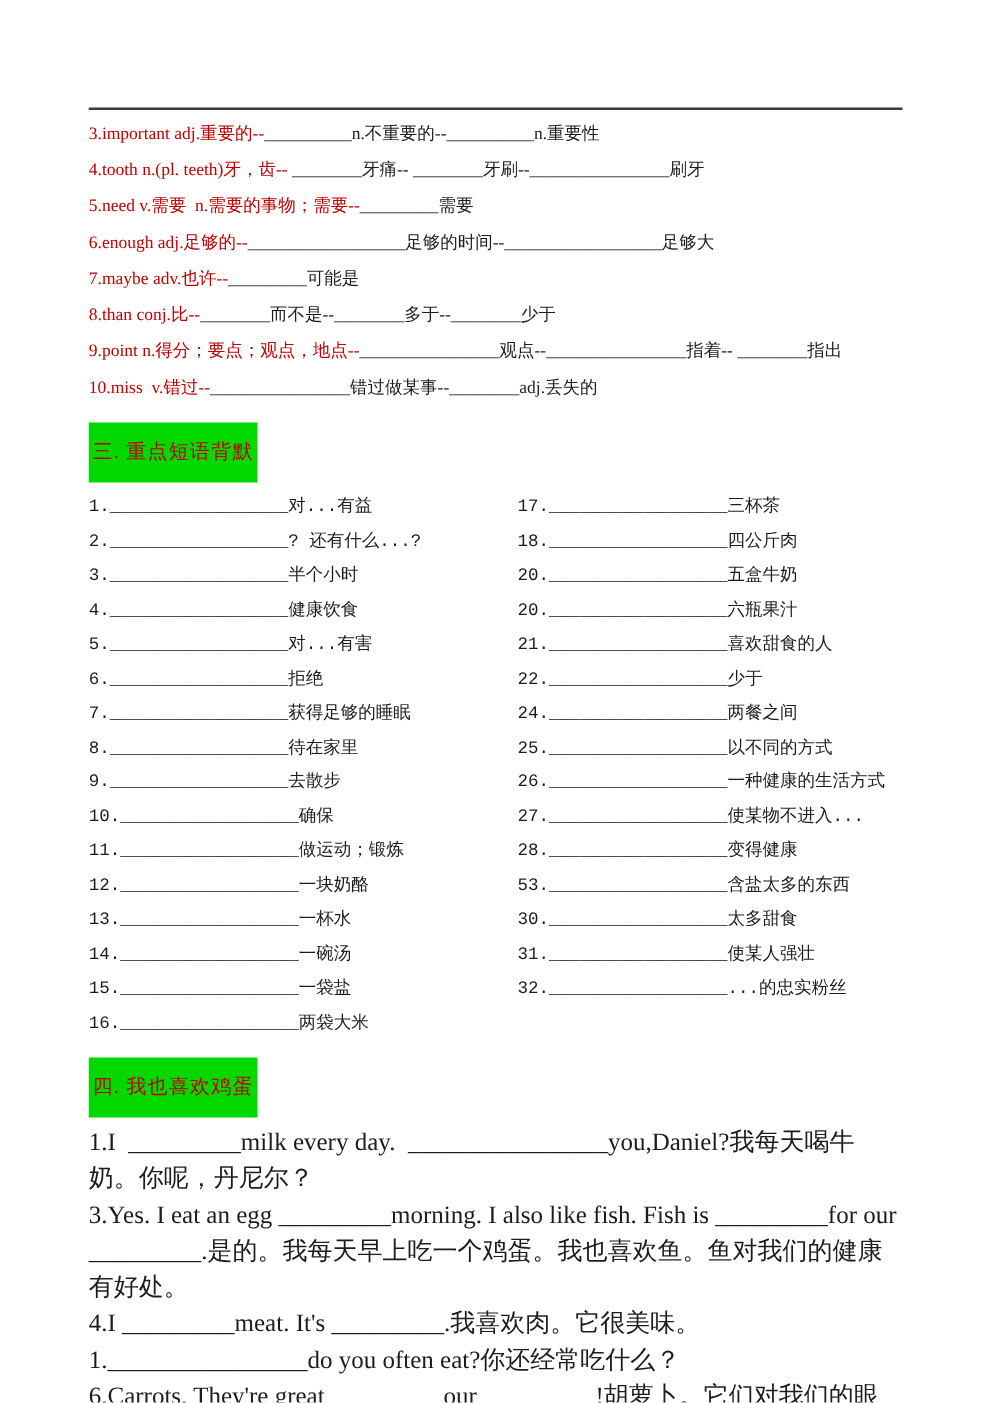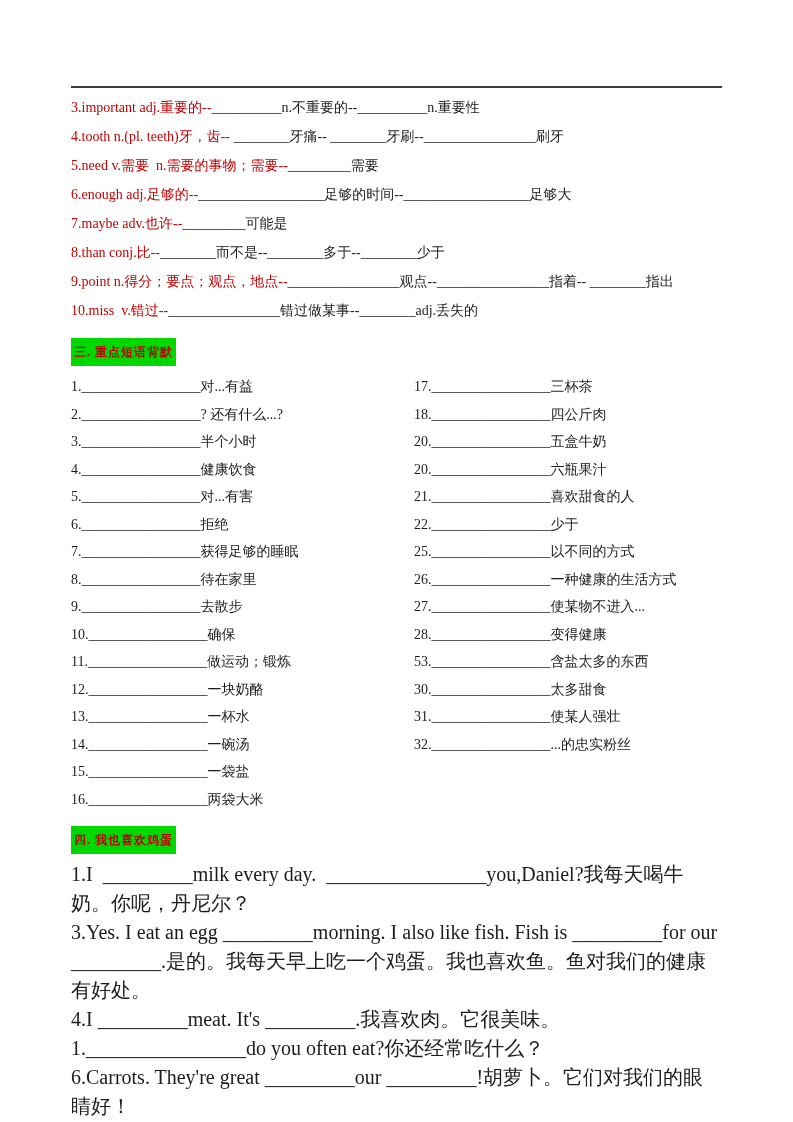--- a/index.html
+++ b/index.html
@@ -22,34 +22,34 @@
     height:2px;background:var(--rule);margin-bottom:5px;
   }
   .vocab p{
     margin:0;line-height:29px;font-size:14px;white-space:pre-wrap;
   }
   .vocab .lead{color:var(--red);}
   .sec-header{
     display:inline-block;
     background:var(--green);
     color:var(--red);
-    font-weight:bold;
-    font-size:12px;
+    font-weight:normal;
+    font-size:16px;
     line-height:20px;
-    padding:4px 3px;
+    padding:14px 3px;
     letter-spacing:1px;
   }
   .hdr-wrap{margin-top:13px;}
   .phrase-cols{
     display:flex;margin-top:7px;font-size:14px;
   }
   .phrase-col-left{width:343px;}
   .phrase-col-right{flex:1;}
   .phrase-row{
-    line-height:27.5px;white-space:pre-wrap;
+    line-height:27.5px;white-space:pre-wrap;font-family:Liberation Mono, monospace;
   }
   .sentences{margin-top:6px;}
   .sentences p{
     margin:0;line-height:29px;font-size:20px;white-space:pre-wrap;
     word-break:break-word;
   }
 </style>
 </head>
 <body>
 
@@ -91,20 +91,21 @@
         <div class="phrase-row"><span>15.</span><span>_________________</span><span>一袋盐</span></div>
         <div class="phrase-row"><span>16.</span><span>_________________</span><span>两袋大米</span></div>
       </div>
     <div class="phrase-col-right">
         <div class="phrase-row"><span>17.</span><span>_________________</span><span>三杯茶</span></div>
         <div class="phrase-row"><span>18.</span><span>_________________</span><span>四公斤肉</span></div>
         <div class="phrase-row"><span>20.</span><span>_________________</span><span>五盒牛奶</span></div>
         <div class="phrase-row"><span>20.</span><span>_________________</span><span>六瓶果汁</span></div>
         <div class="phrase-row"><span>21.</span><span>_________________</span><span>喜欢甜食的人</span></div>
         <div class="phrase-row"><span>22.</span><span>_________________</span><span>少于</span></div>
+        <div class="phrase-row"><span>24.</span><span>_________________</span><span>两餐之间</span></div>
         <div class="phrase-row"><span>25.</span><span>_________________</span><span>以不同的方式</span></div>
         <div class="phrase-row"><span>26.</span><span>_________________</span><span>一种健康的生活方式</span></div>
         <div class="phrase-row"><span>27.</span><span>_________________</span><span>使某物不进入...</span></div>
         <div class="phrase-row"><span>28.</span><span>_________________</span><span>变得健康</span></div>
         <div class="phrase-row"><span>53.</span><span>_________________</span><span>含盐太多的东西</span></div>
         <div class="phrase-row"><span>30.</span><span>_________________</span><span>太多甜食</span></div>
         <div class="phrase-row"><span>31.</span><span>_________________</span><span>使某人强壮</span></div>
         <div class="phrase-row"><span>32.</span><span>_________________</span><span>...的忠实粉丝</span></div>
       </div>
   </div>

